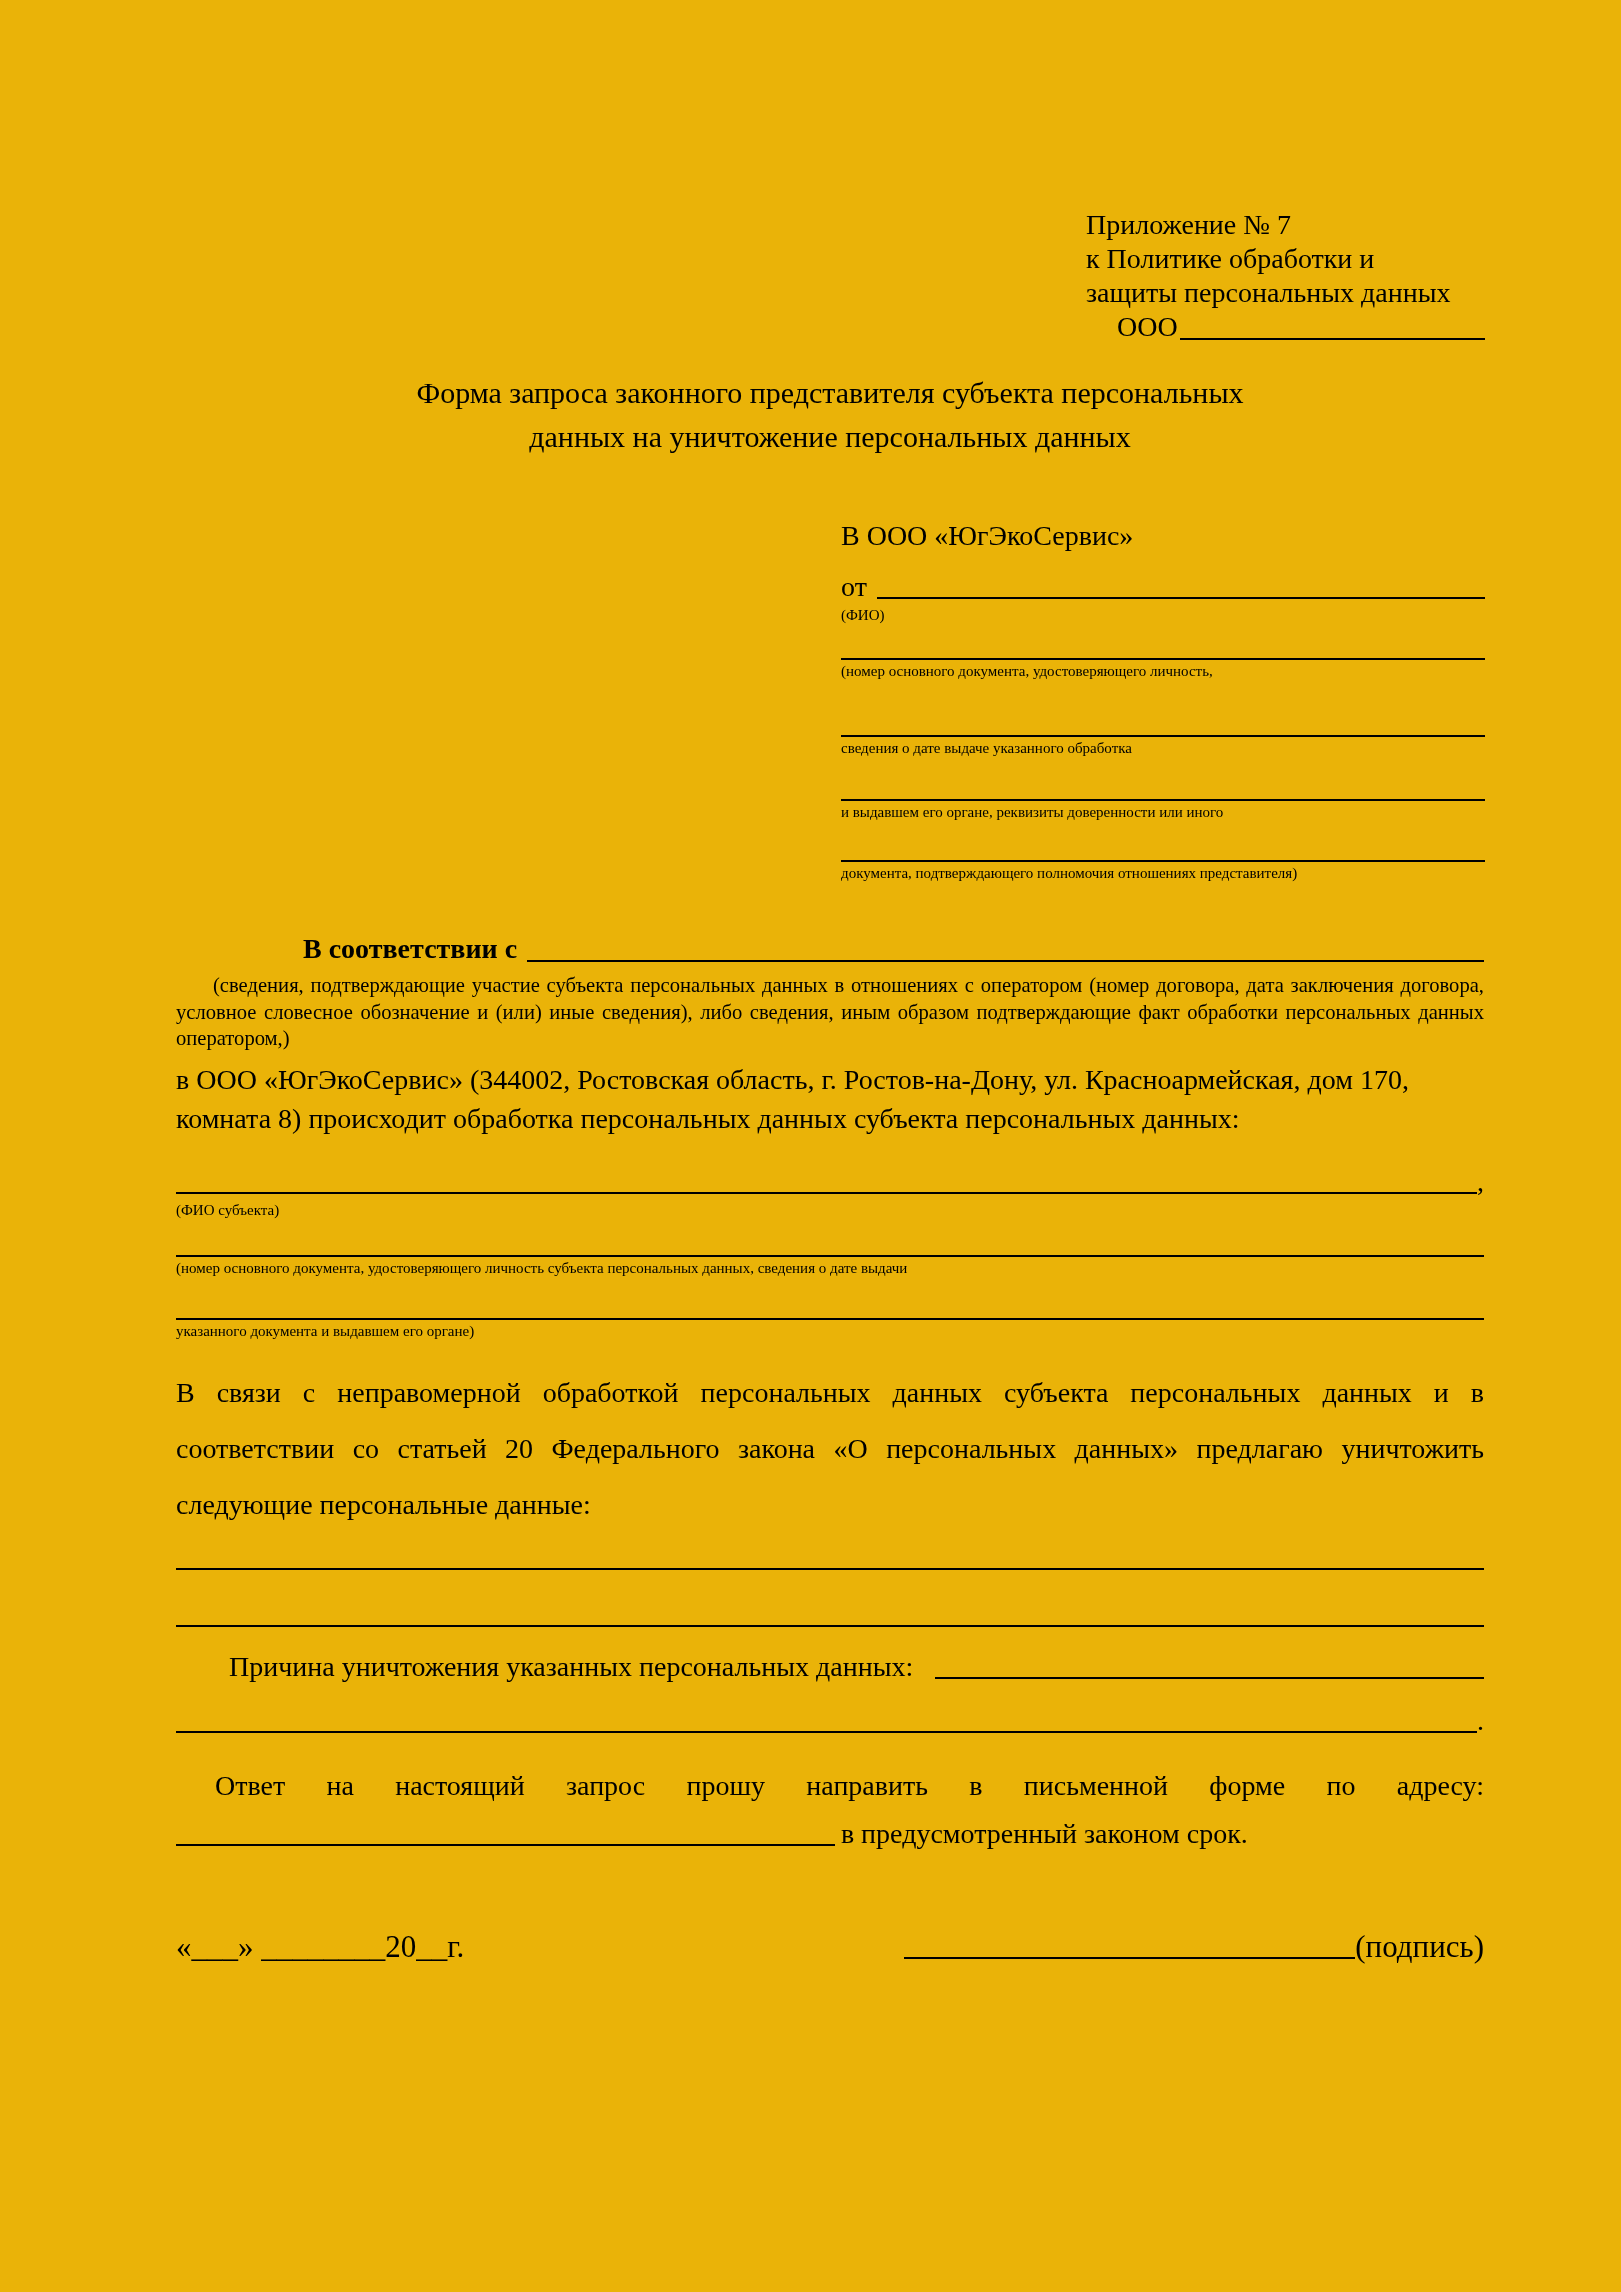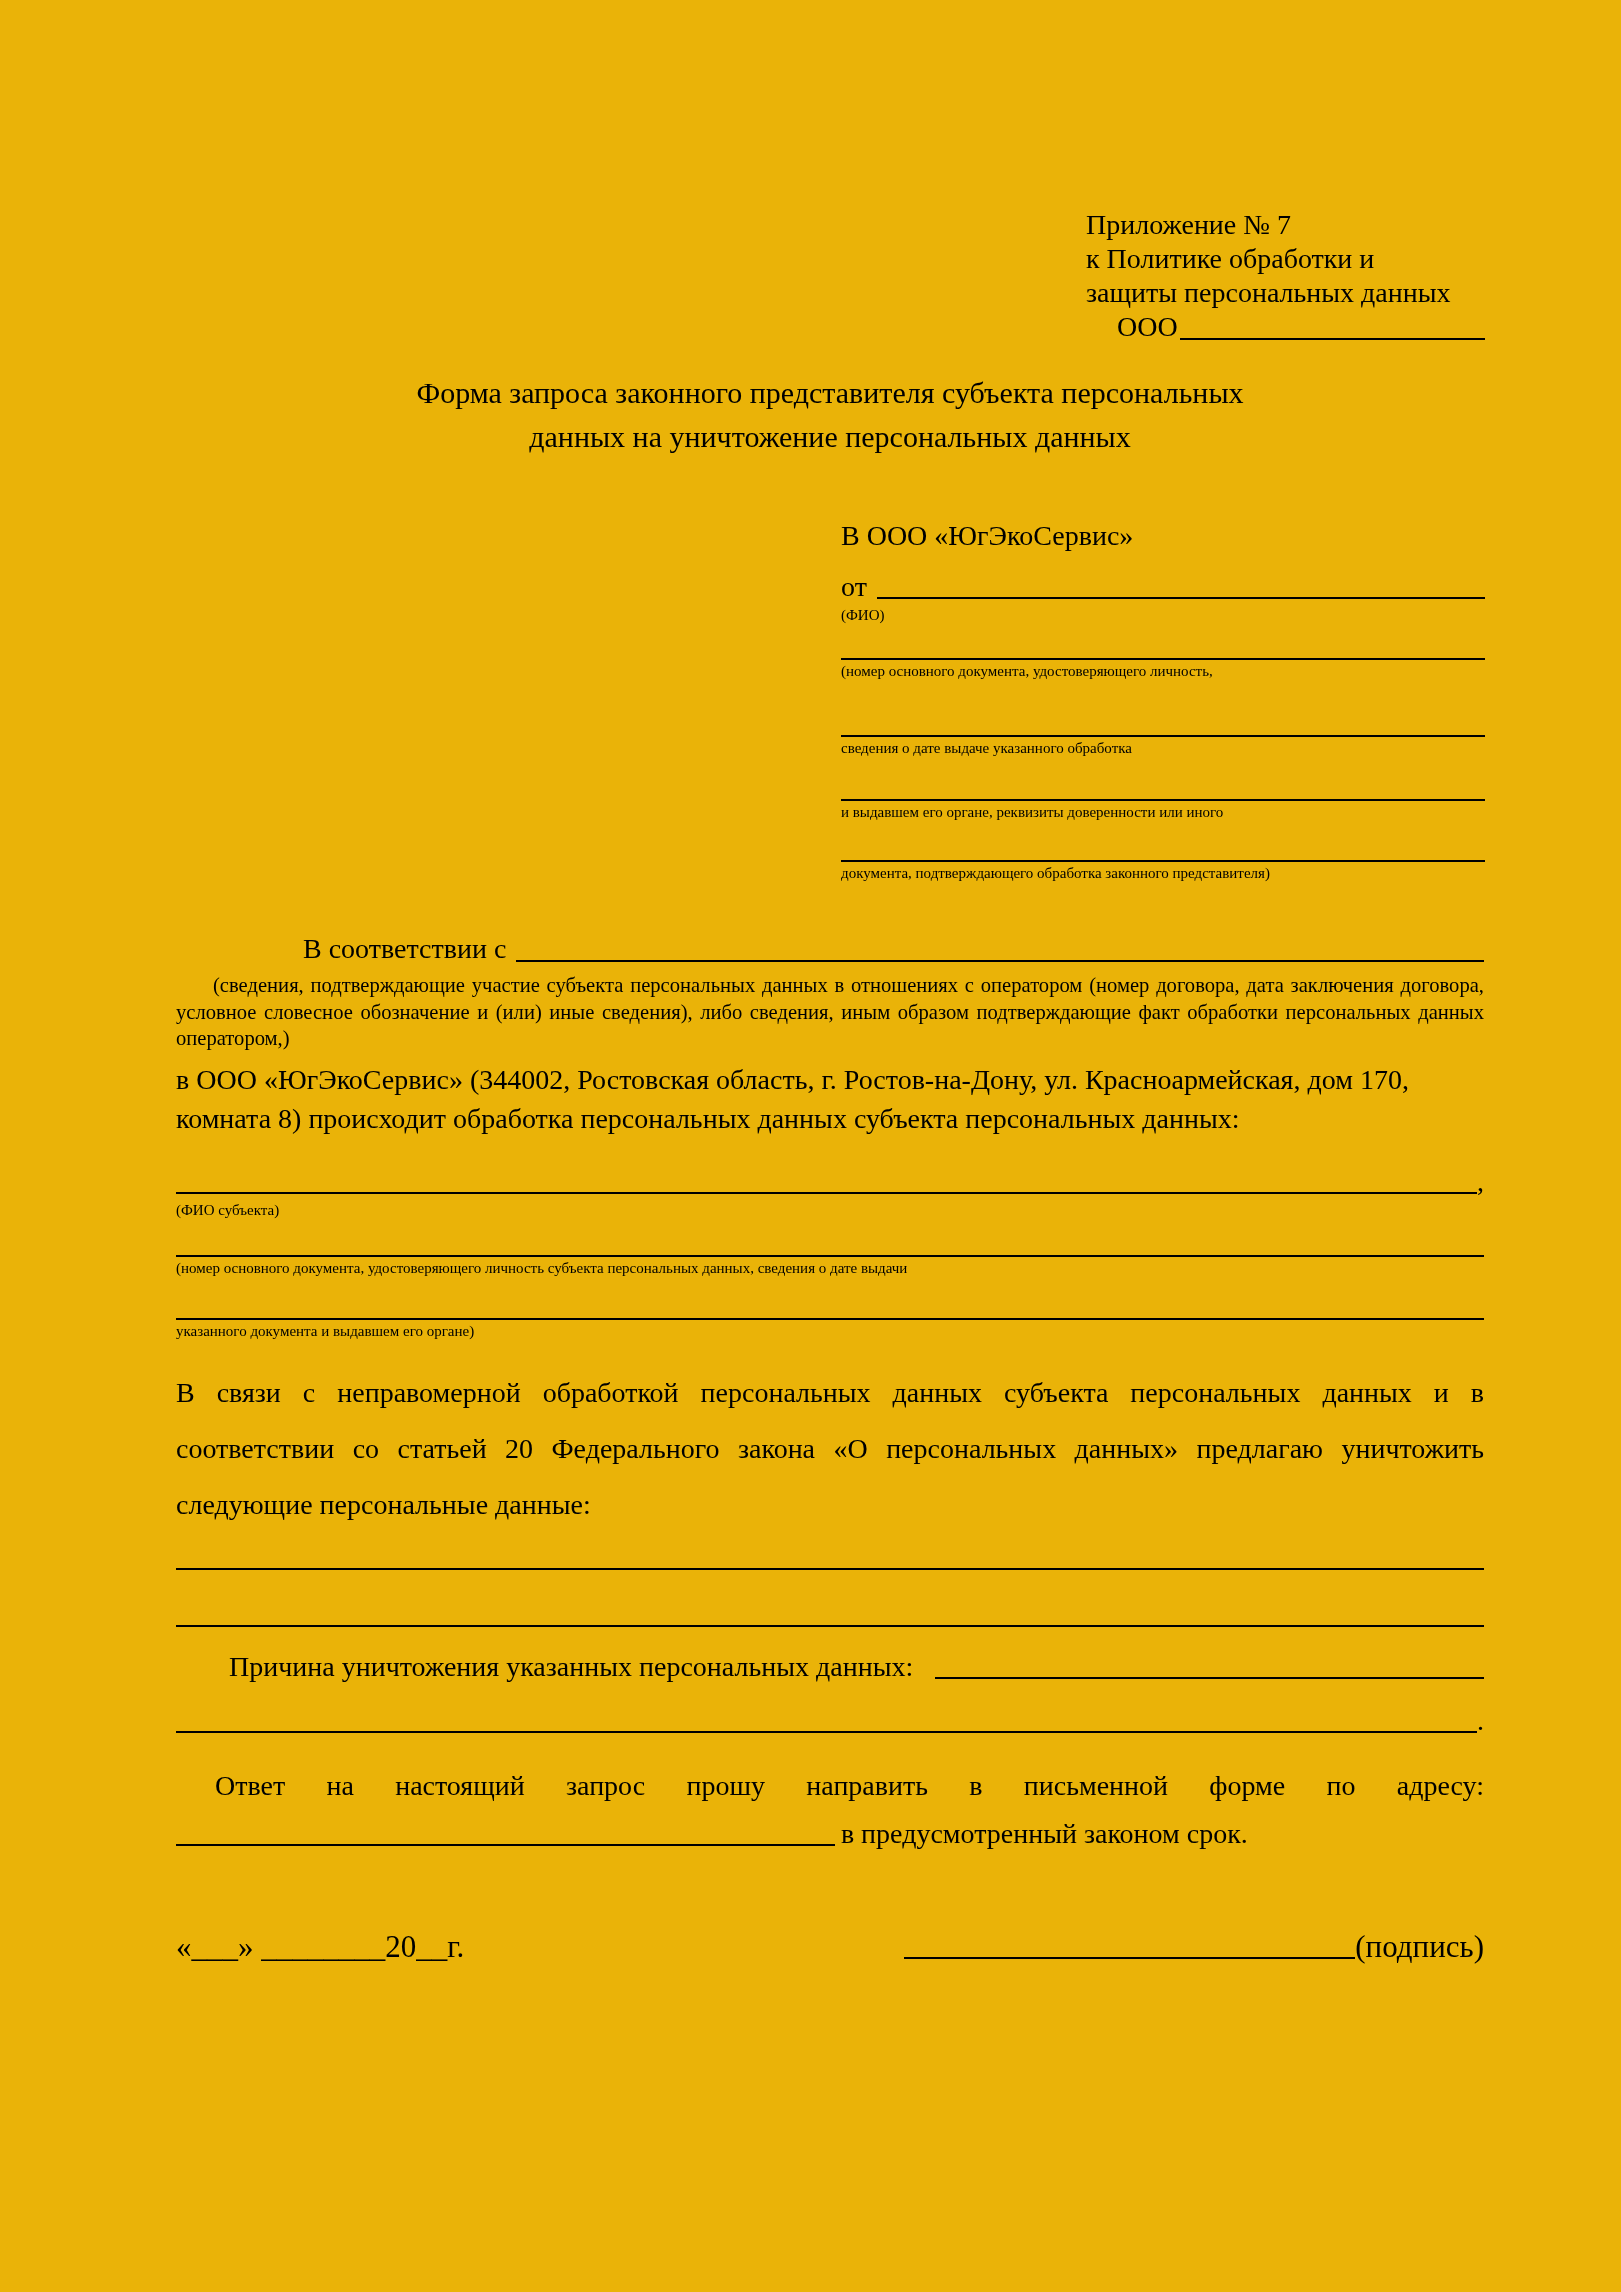--- a/index.html
+++ b/index.html
@@ -52,21 +52,21 @@
   }
   .ruled { border-bottom:2px solid #000; }
 
   .accordance {
     display:flex;
     margin-top:45px;
     font-size:28px;
     line-height:37px;
   }
   .accordance .indent { width:127px; flex:none; }
-  .accordance .label { white-space:nowrap; }
+  .accordance .label { white-space:nowrap;font-weight:bold; }
   .accordance .fill { flex:1; margin-bottom:4.9px; margin-left:9.8px; }
 
   .note {
     font-size:20.6px;
     line-height:26.5px;
     text-align:justify;
     text-indent:37px;
     margin-top:4.9px;
   }
   .operator-par {
@@ -143,21 +143,21 @@
       <div class="ruled" style="height:31px;"></div>
       <div class="cap">(номер основного документа, удостоверяющего личность,</div>
 
       <div class="ruled" style="height:51px;"></div>
       <div class="cap">сведения о дате выдаче указанного обработка</div>
 
       <div class="ruled" style="height:39px;"></div>
       <div class="cap">и выдавшем его органе, реквизиты доверенности или иного</div>
 
       <div class="ruled" style="height:35px;"></div>
-      <div class="cap">документа, подтверждающего обработка законного представителя)</div>
+      <div class="cap">документа, подтверждающего полномочия отношениях представителя)</div>
     </div>
 
     <div class="accordance">
       <span class="indent"></span>
       <span class="label">В соответствии с</span>
       <span class="fill"></span>
     </div>
 
     <div class="note">(сведения, подтверждающие участие субъекта персональных данных в отношениях с оператором (номер договора, дата заключения договора, условное словесное обозначение и (или) иные сведения), либо сведения, иным образом подтверждающие факт обработки персональных данных оператором,)</div>
 

